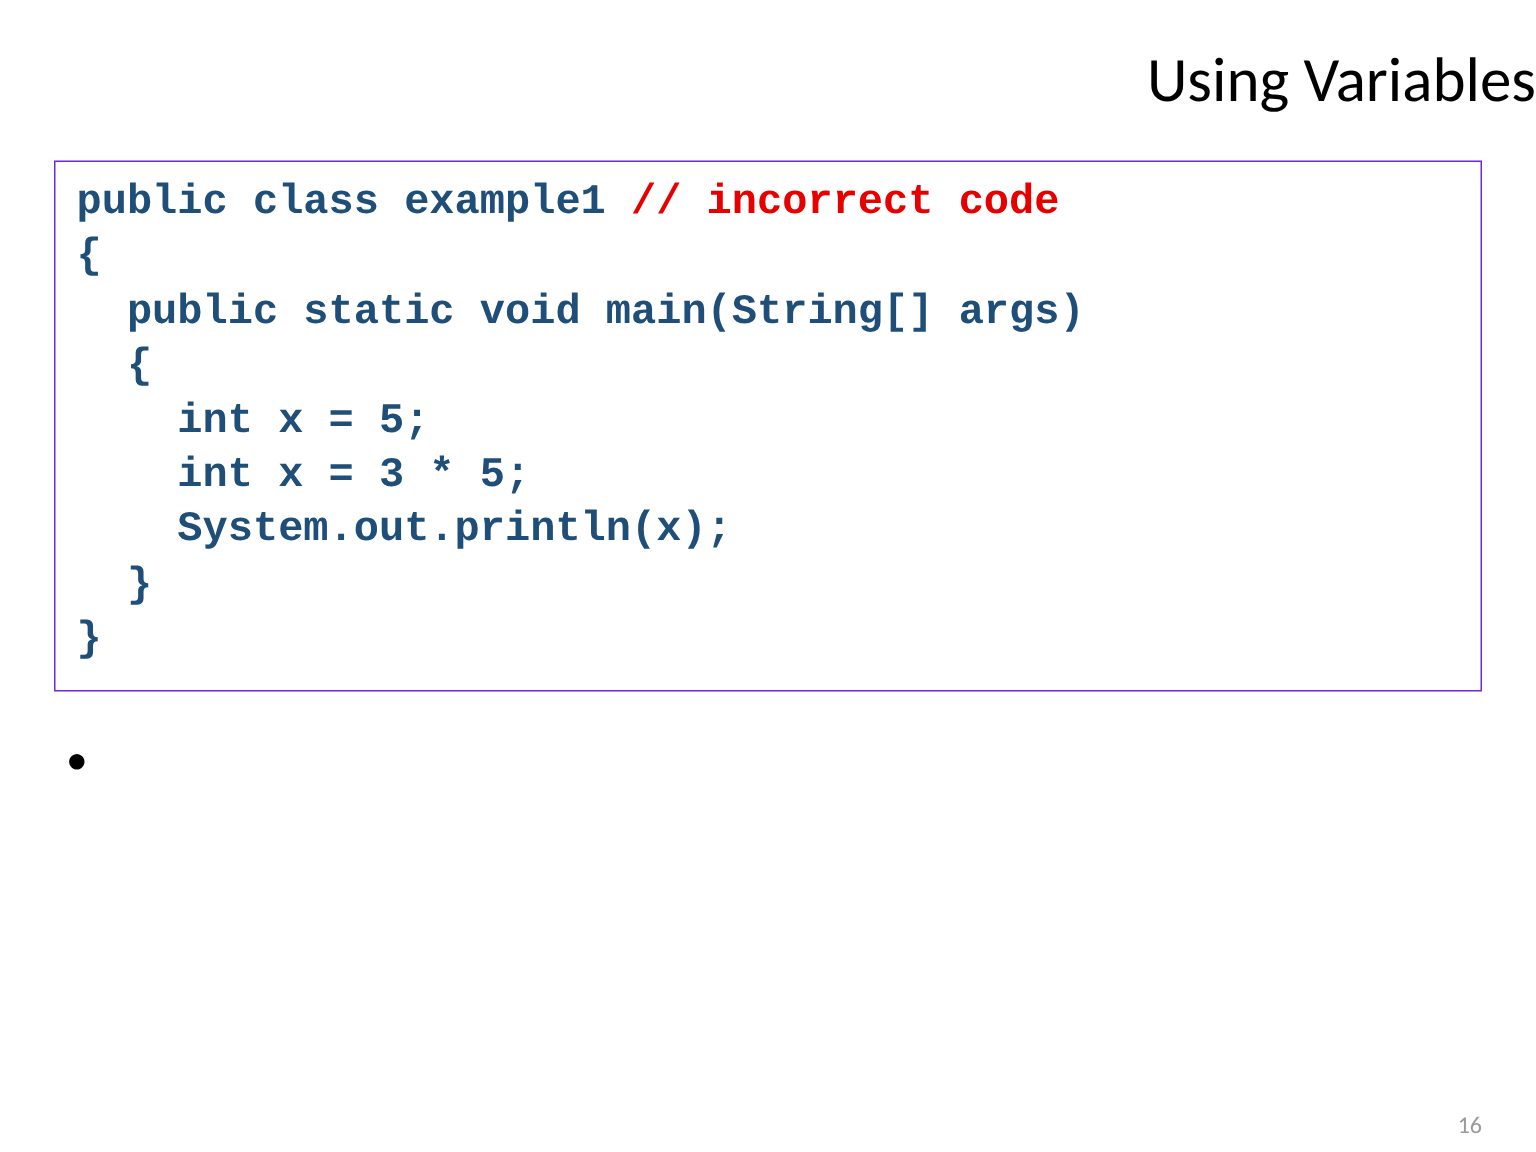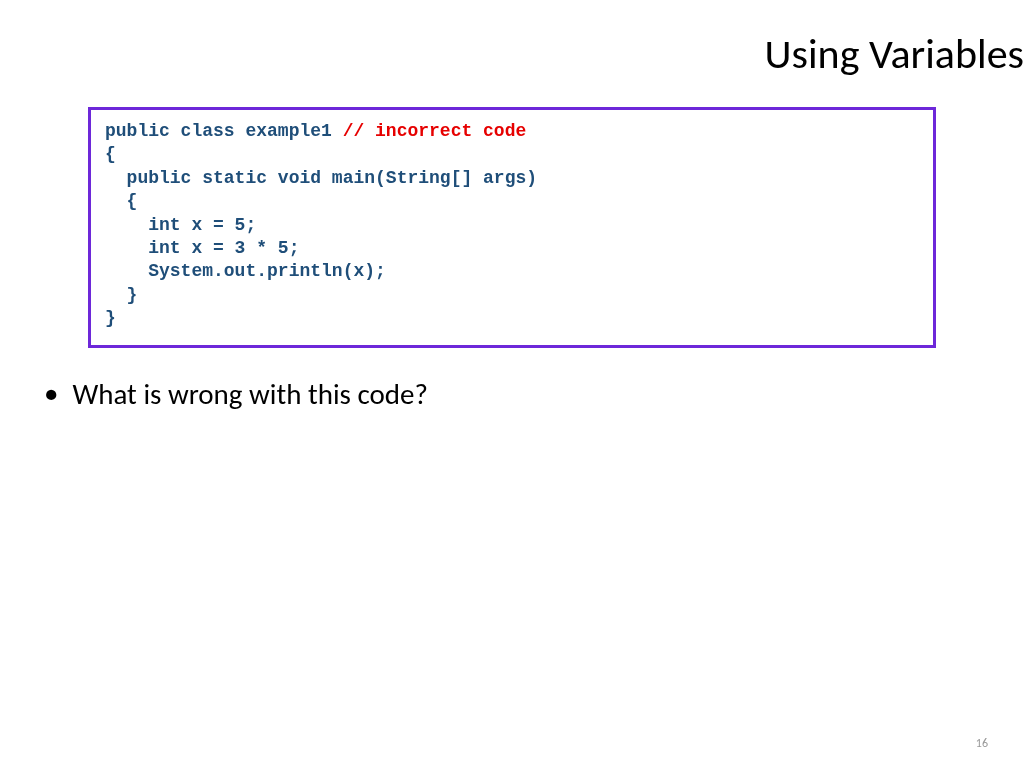--- a/index.html
+++ b/index.html
@@ -17,25 +17,25 @@
     }
     .slide-title {
       text-align: right;
       font-size: 42px;
       font-weight: 400;
       color: #000000;
       margin-top: 28px;
       margin-bottom: 28px;
     }
     .code-box {
-      margin: 0 88px;
-      border: 3px solid #6d28d9;
+      margin: 0 36px;
+      border: 1px solid #6d28d9;
       padding: 10px 14px 14px 14px;
       font-family: "Courier New", Courier, monospace;
-      font-size: 18px;
+      font-size: 28px;
       font-weight: bold;
       line-height: 1.3;
       color: #1f4e79;
       white-space: pre;
     }
     .code-keyword {
       color: #1f4e79;
     }
     .code-comment {
       color: #e60000;
@@ -49,23 +49,23 @@
       color: #000000;
       display: flex;
       align-items: flex-start;
     }
     .bullet-dot {
       margin-right: 14px;
       line-height: 1.2;
     }
     .page-number {
       position: absolute;
-      bottom: 18px;
+      bottom: 8px;
       right: 36px;
-      font-size: 12px;
+      font-size: 16px;
       color: #9a9a9a;
     }
   </style>
 </head>
 <body>
 
 <h1 class="slide-title">Using Variables</h1>
 
 <div class="code-box"><span class="code-keyword">public class example1 </span><span class="code-comment">// incorrect code</span>
 <span class="code-keyword">{</span>
@@ -73,17 +73,16 @@
 <span class="code-keyword">  {</span>
 <span class="code-keyword">    int x = 5;</span>
 <span class="code-keyword">    int x = 3 * 5;</span>
 <span class="code-keyword">    System.out.println(x);</span>
 <span class="code-keyword">  }</span>
 <span class="code-keyword">}</span></div>
 
 <div class="bullet-area">
   <div class="bullet-line">
     <span class="bullet-dot">•</span>
-    <span>What is wrong with this code?</span>
   </div>
 </div>
 
 <div class="page-number">16</div>
 
 </body></html>

